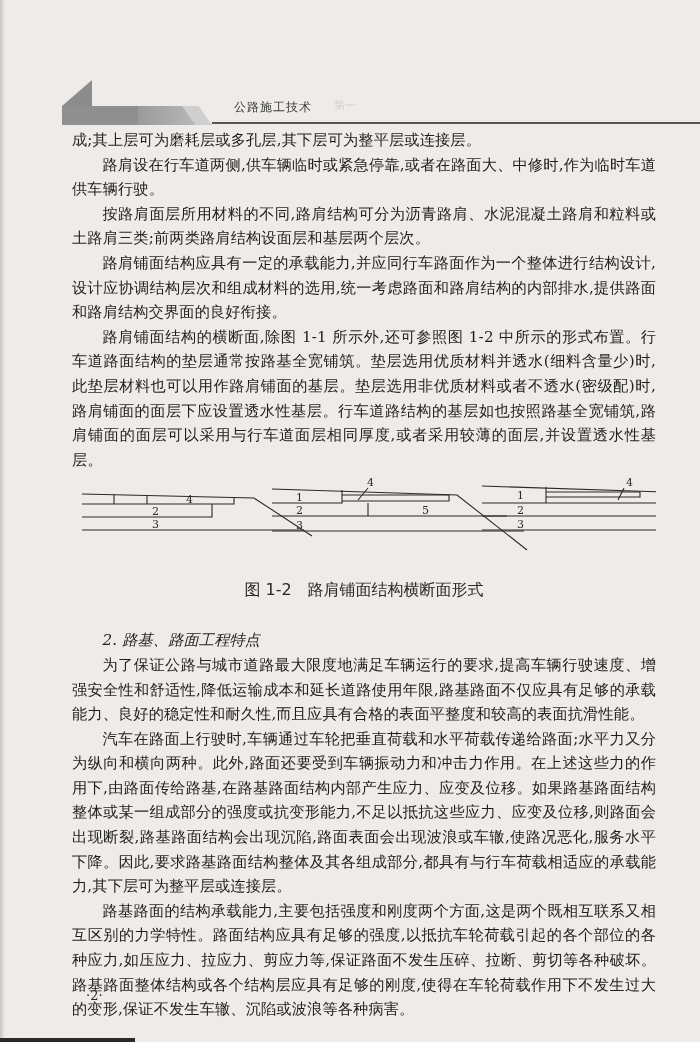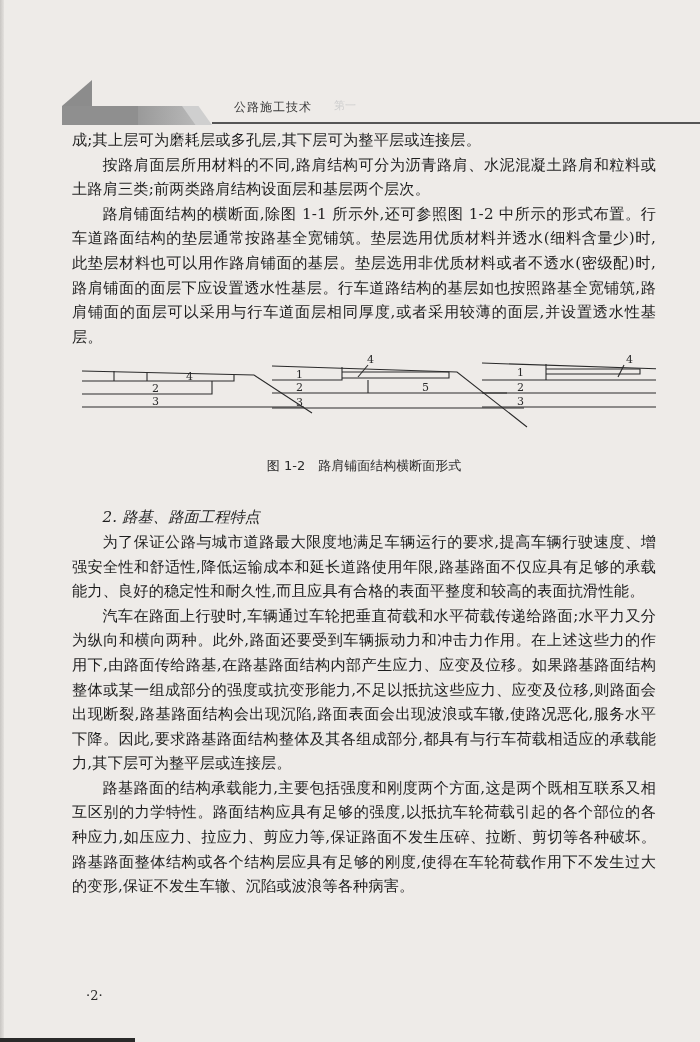--- a/index.html
+++ b/index.html
@@ -58,21 +58,21 @@
   }
   .indent { text-indent: 2em; }
   .heading-kai {
     font-family: "DejaVu Serif", serif; font-style: italic;
   }
   
   .figure { position: relative; width: 584px; height: 150px; margin: 6px 0 0 0; }
   .figure svg { position: absolute; left: 0; top: 0; }
   .fig-caption {
     position: absolute; left: 0; width: 584px; top: 102px; text-align: center;
-    font-size: 13px; color: #2a2a2a; font-family: "DejaVu Sans", sans-serif;
+    font-size: 16px; color: #2a2a2a; font-family: "DejaVu Sans", sans-serif;
   }
   .fig-legend {
     position: absolute; left: 0; width: 584px; top: 124px; text-align: center;
     font-size: 10.5px; color: #2a2a2a; font-family: "DejaVu Sans", sans-serif;
   }
   .page-num {
     position: absolute; left: 86px; top: 988px; font-size: 13px; color: #2a2a2a;
   }
 </style>
 </head>
@@ -85,21 +85,23 @@
   <div class="hdr-bar"></div>
   <div class="hdr-bar2"></div>
   <div class="hdr-bar3"></div>
   <span class="hdr-title">公路施工技术</span>
   <span class="hdr-ghost">第一</span>
   <div class="hdr-line"></div>
 </div>
 
 <div class="content">
   <p class="p">成;其上层可为磨耗层或多孔层,其下层可为整平层或连接层。</p>
+  <p class="p indent">路肩设在行车道两侧,供车辆临时或紧急停靠,或者在路面大、中修时,作为临时车道供车辆行驶。</p>
   <p class="p indent">按路肩面层所用材料的不同,路肩结构可分为沥青路肩、水泥混凝土路肩和粒料或土路肩三类;前两类路肩结构设面层和基层两个层次。</p>
+  <p class="p indent">路肩铺面结构应具有一定的承载能力,并应同行车路面作为一个整体进行结构设计,设计应协调结构层次和组成材料的选用,统一考虑路面和路肩结构的内部排水,提供路面和路肩结构交界面的良好衔接。</p>
   <p class="p indent">路肩铺面结构的横断面,除图 1-1 所示外,还可参照图 1-2 中所示的形式布置。行车道路面结构的垫层通常按路基全宽铺筑。垫层选用优质材料并透水(细料含量少)时,此垫层材料也可以用作路肩铺面的基层。垫层选用非优质材料或者不透水(密级配)时,路肩铺面的面层下应设置透水性基层。行车道路结构的基层如也按照路基全宽铺筑,路肩铺面的面层可以采用与行车道面层相同厚度,或者采用较薄的面层,并设置透水性基层。</p>
 
   <div class="figure">
     <svg width="584" height="100" viewBox="0 0 584 100">
       <g stroke="#2a2a2a" stroke-width="1.1" fill="none" font-family="DejaVu Serif, serif" font-size="11">
 
         <g>
           <path d="M10 16 L182 20 L240 58"></path>
           <path d="M10 26 L162 26 L162 20"></path>
           <path d="M10 39 L140 39 L140 26"></path>

